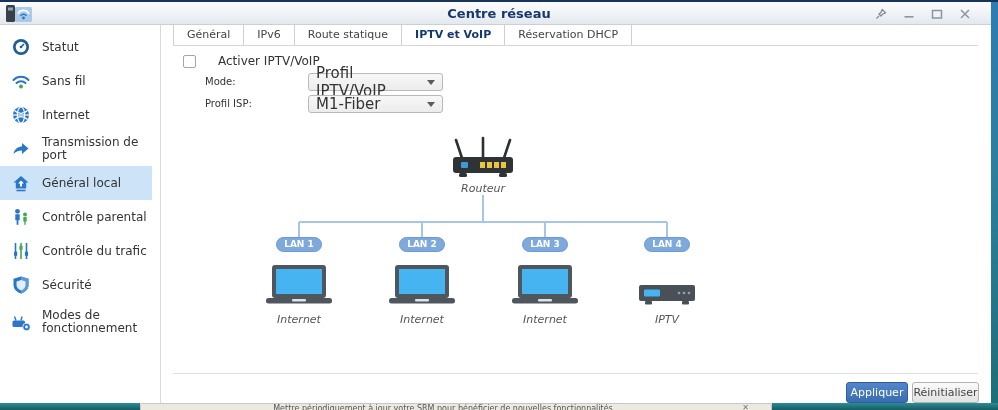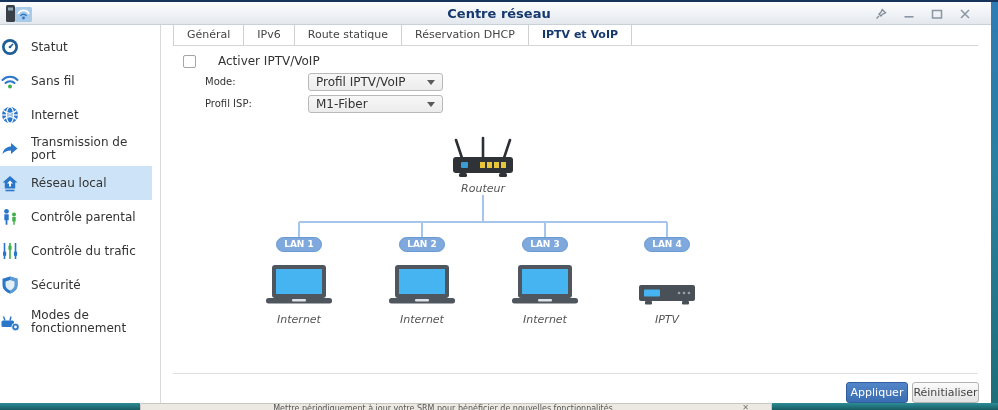--- a/index.html
+++ b/index.html
@@ -20,21 +20,21 @@
   .win-controls { position:absolute; right:26px; top:3px; display:flex; gap:14px; align-items:center; height:17px; }
   .win-btn { width:14px; height:14px; display:flex; align-items:center; justify-content:center; cursor:pointer; }
 
   
   .right-strip { position:absolute; right:0; top:2px; width:7px; height:408px;
     background:linear-gradient(180deg,#2e7cb5 0%,#2a7f9e 45%,#1d6e78 100%); }
 
   
   .body-row { position:absolute; left:0; top:25px; width:991px; height:378px; display:flex; }
   .sidebar { width:161px; height:378px; background:#fff; border-right:1px solid #d9d9d9; padding-top:5px; }
-  .side-item { display:flex; align-items:center; gap:11px; height:34px; 
+  .side-item { display:flex; align-items:center; gap:11px; height:34px; padding-left:11px;
     width:152px; cursor:pointer; }
   .side-item.selected { background:#cde3f7; }
   .side-label { font-size:12px; color:#333; line-height:13px; }
   .side-icon { width:20px; height:20px; flex:0 0 20px; }
 
   .content { position:relative; flex:1; height:378px; background:#fff; }
 
   
   .tabs-row { position:absolute; left:12px; top:0; width:805px; height:21px;
     border-bottom:1px solid #d6d6d6; display:flex; }
@@ -44,21 +44,21 @@
   .tab.active { font-weight:bold; color:#15386e; }
 
   
   .chk-row { position:absolute; left:22px; top:29px; display:flex; align-items:center; gap:22px; }
   .checkbox { width:13px; height:13px; background:#fff; border:1px solid #a6a6a6; border-radius:2px; cursor:pointer; }
   .chk-label { font-size:12px; color:#333; cursor:pointer; }
   .form-label { position:absolute; left:44px; font-size:10px; color:#333; }
   .dropdown { position:absolute; left:147px; width:135px; height:18px; cursor:pointer;
     background:linear-gradient(180deg,#f7f7f7,#ececec); border:1px solid #b9b9b9; border-radius:3px;
     display:flex; align-items:center; justify-content:space-between; padding:0 7px; }
-  .dd-text { font-size:12px; color:#333; }
+  .dd-text { font-size:15px; color:#333; }
   .dd-arrow { width:0; height:0; border-left:4px solid transparent; border-right:4px solid transparent;
     border-top:5px solid #5a5a5a; }
 
   
   .router-wrap { position:absolute; left:289px; top:109px; }
   .diag-label { position:absolute; font-size:11px; color:#555; text-align:center; width:100px;font-style:italic; }
   .connectors { position:absolute; left:0; top:168px; }
   .lan-badge { position:absolute; top:212px; width:46px; height:15px; border-radius:8px;
     background:#7fa8dc; border:1px solid #689ad3; color:#fff; font-size:9px; font-weight:bold;
     text-align:center; line-height:13px; }
@@ -166,21 +166,21 @@
         </svg>
         <span class="side-label">Transmission de port</span>
       </div>
 
       <div class="side-item selected">
         <svg class="side-icon" viewBox="0 0 20 20">
           <path d="M10 3 L2.5 9.5 L4.8 9.5 L4.8 15.5 L15.2 15.5 L15.2 9.5 L17.5 9.5 Z" fill="#2a77c9"></path>
           <path d="M10 7.5 L7 10.5 L9 10.5 L9 13.5 L11 13.5 L11 10.5 L13 10.5 Z" fill="#fff"></path>
           <line x1="5.5" y1="17.5" x2="14.5" y2="17.5" stroke="#2a77c9" stroke-width="1.6"></line>
         </svg>
-        <span class="side-label">Réseau local</span>
+        <span class="side-label">Général local</span>
       </div>
 
       <div class="side-item">
         <svg class="side-icon" viewBox="0 0 20 20">
           <circle cx="6.5" cy="4.3" r="2.4" fill="#2a77c9"></circle>
           <path d="M4.3 7.2 h4.4 v6 h-1.3 v4.5 h-1.8 v-4.5 h-1.3 Z" fill="#2a77c9"></path>
           <circle cx="14" cy="7.5" r="2" fill="#3faf4c"></circle>
           <path d="M12.3 10 h3.4 v4.4 h-1 v3.3 h-1.4 v-3.3 h-1 Z" fill="#3faf4c"></path>
         </svg>
         <span class="side-label">Contrôle parental</span>
@@ -219,22 +219,22 @@
       </div>
 
     </div>
 
     <div class="content">
 
       <div class="tabs-row">
         <div class="tab">Général</div>
         <div class="tab">IPv6</div>
         <div class="tab">Route statique</div>
+        <div class="tab active">IPTV et VoIP</div>
         <div class="tab">Réservation DHCP</div>
-        <div class="tab active">IPTV et VoIP</div>
       </div>
 
       <div class="chk-row">
         <div class="checkbox"></div>
         <span class="chk-label">Activer IPTV/VoIP</span>
       </div>
 
       <div class="form-label" style="top:51px">Mode:</div>
       <div class="dropdown" style="top:48px">
         <span class="dd-text">Profil IPTV/VoIP</span>

